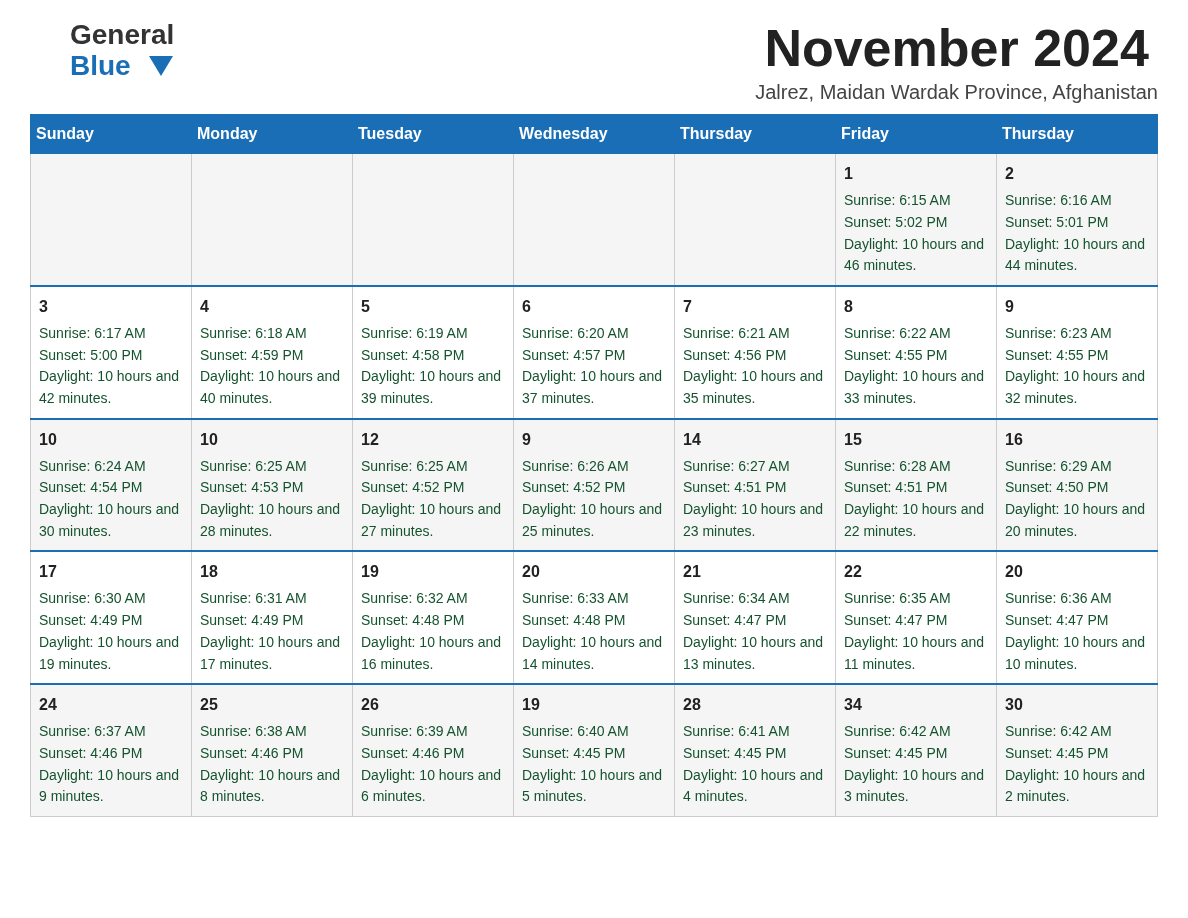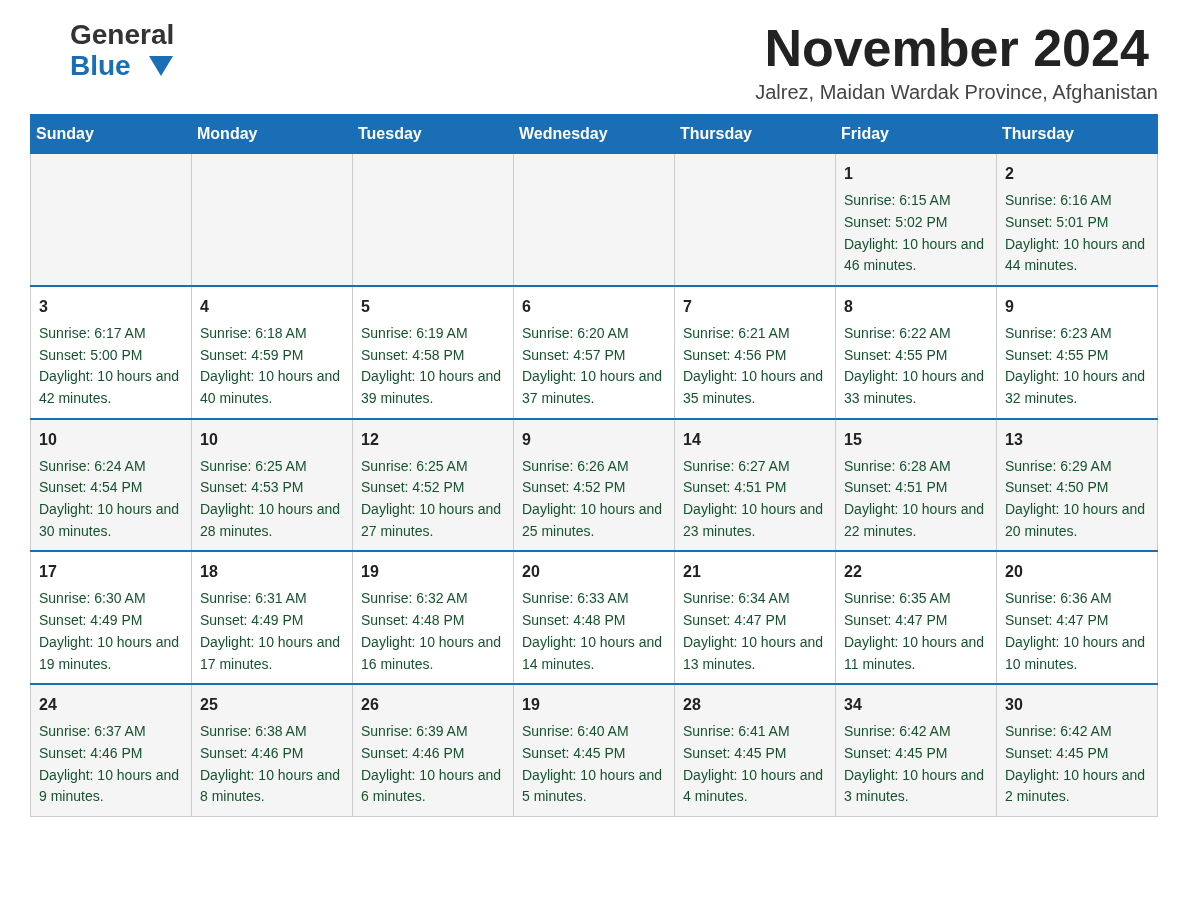--- a/index.html
+++ b/index.html
@@ -206,21 +206,21 @@
         </td>
         <td>
           <span class="day-number">14</span>
           <div class="day-info">Sunrise: 6:27 AM<br>Sunset: 4:51 PM<br>Daylight: 10 hours and 23 minutes.</div>
         </td>
         <td>
           <span class="day-number">15</span>
           <div class="day-info">Sunrise: 6:28 AM<br>Sunset: 4:51 PM<br>Daylight: 10 hours and 22 minutes.</div>
         </td>
         <td>
-          <span class="day-number">13</span>
+          <span class="day-number">16</span>
           <div class="day-info">Sunrise: 6:29 AM<br>Sunset: 4:50 PM<br>Daylight: 10 hours and 20 minutes.</div>
         </td>
       </tr>
       <tr>
         <td>
           <span class="day-number">17</span>
           <div class="day-info">Sunrise: 6:30 AM<br>Sunset: 4:49 PM<br>Daylight: 10 hours and 19 minutes.</div>
         </td>
         <td>
           <span class="day-number">18</span>

